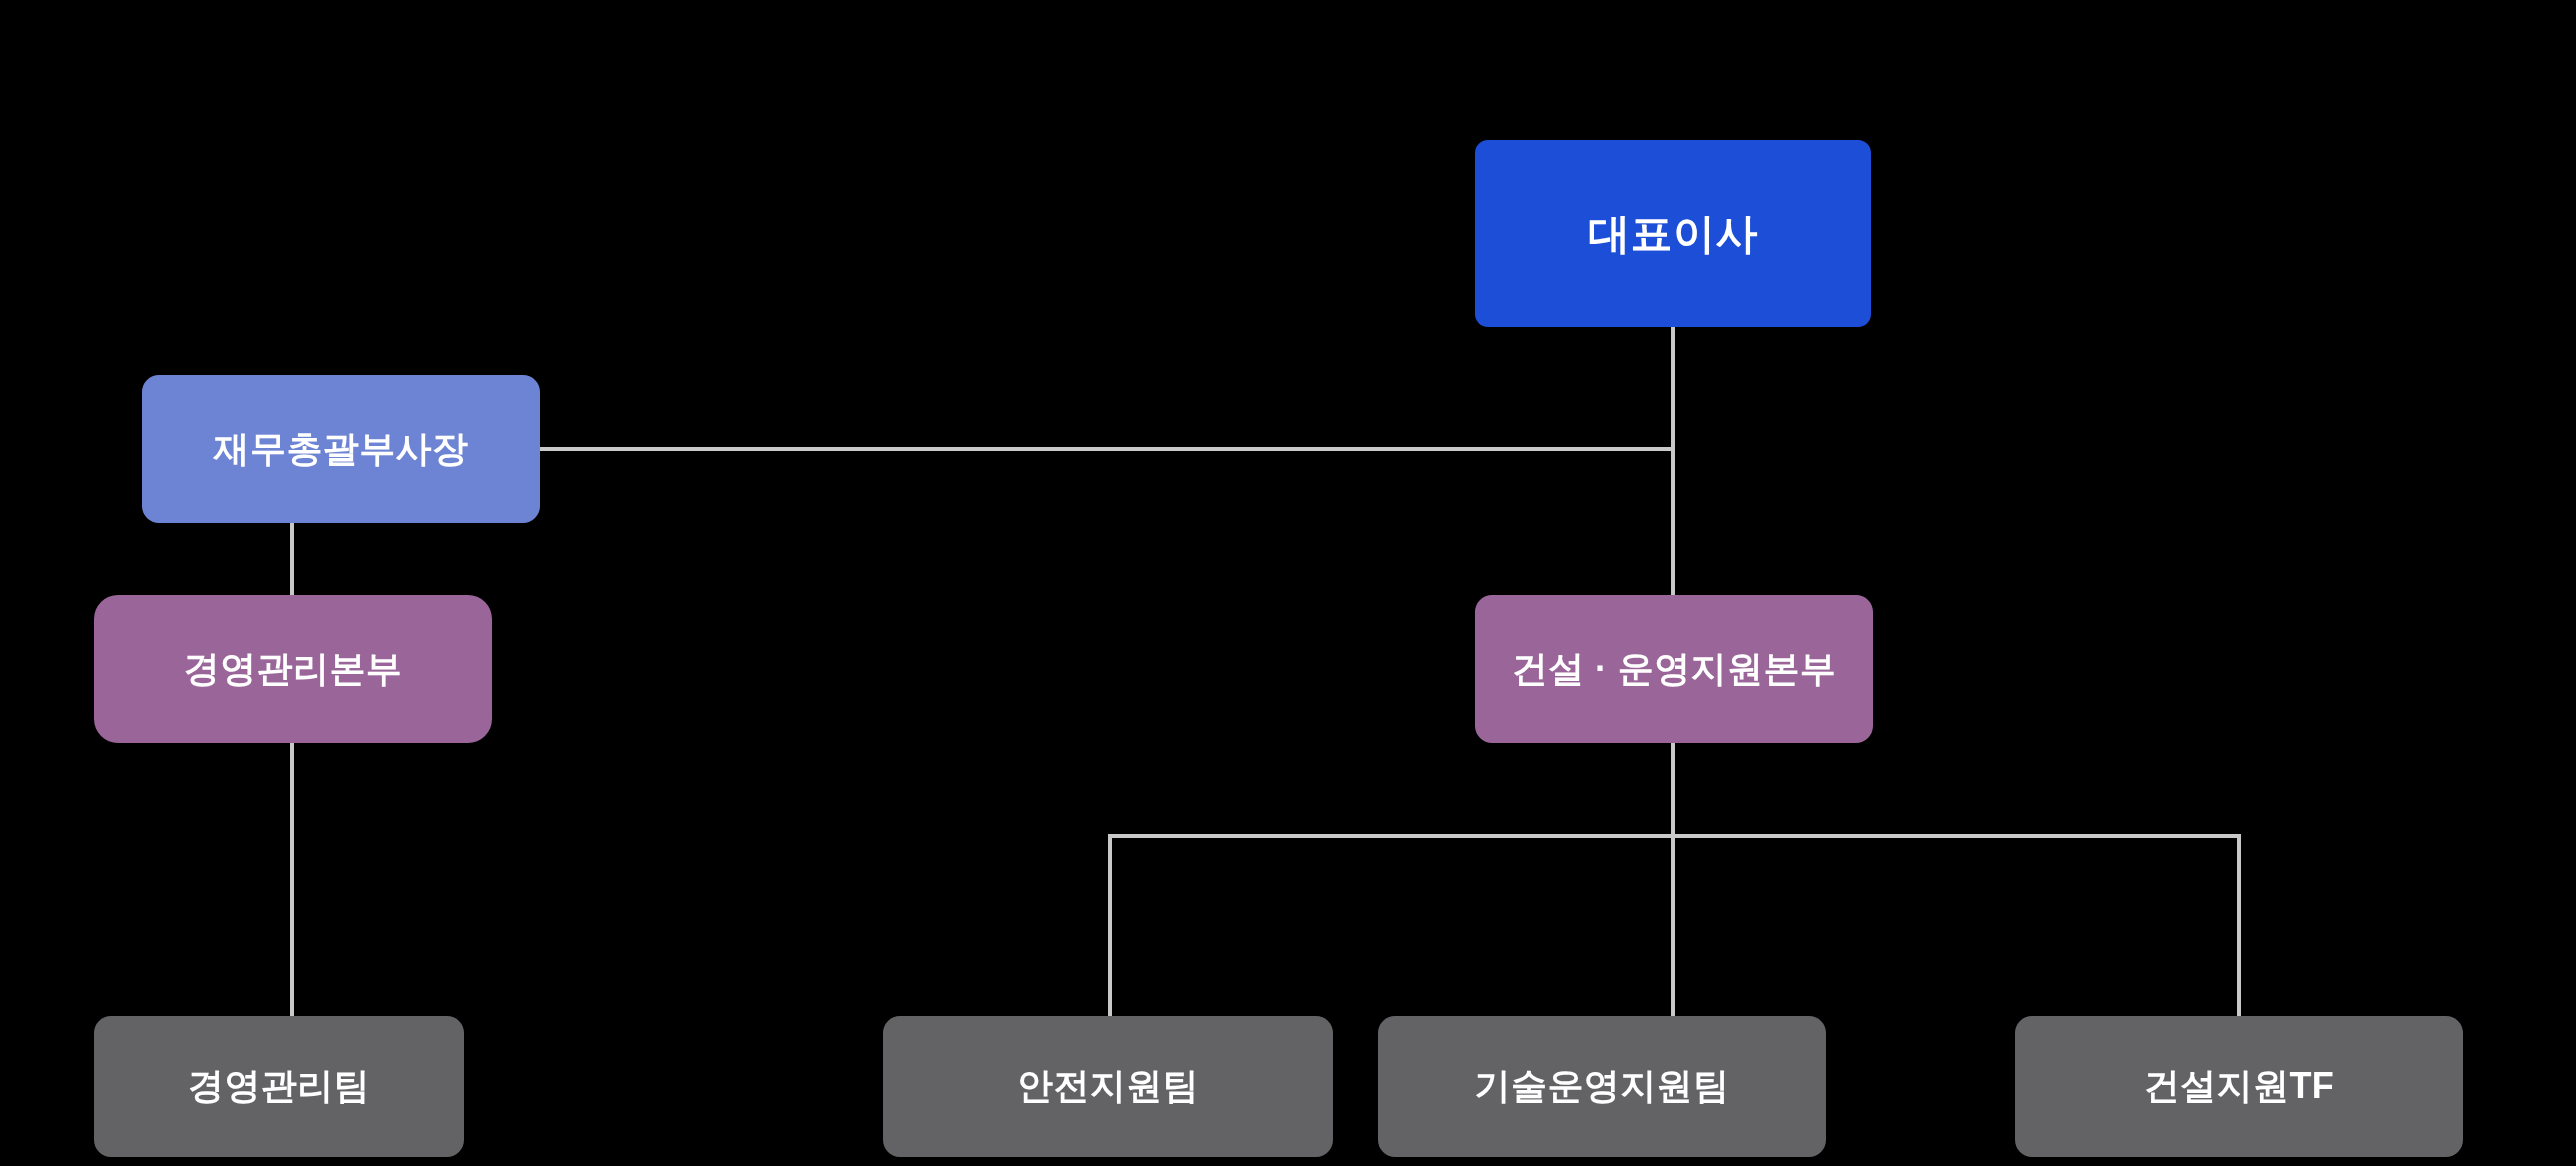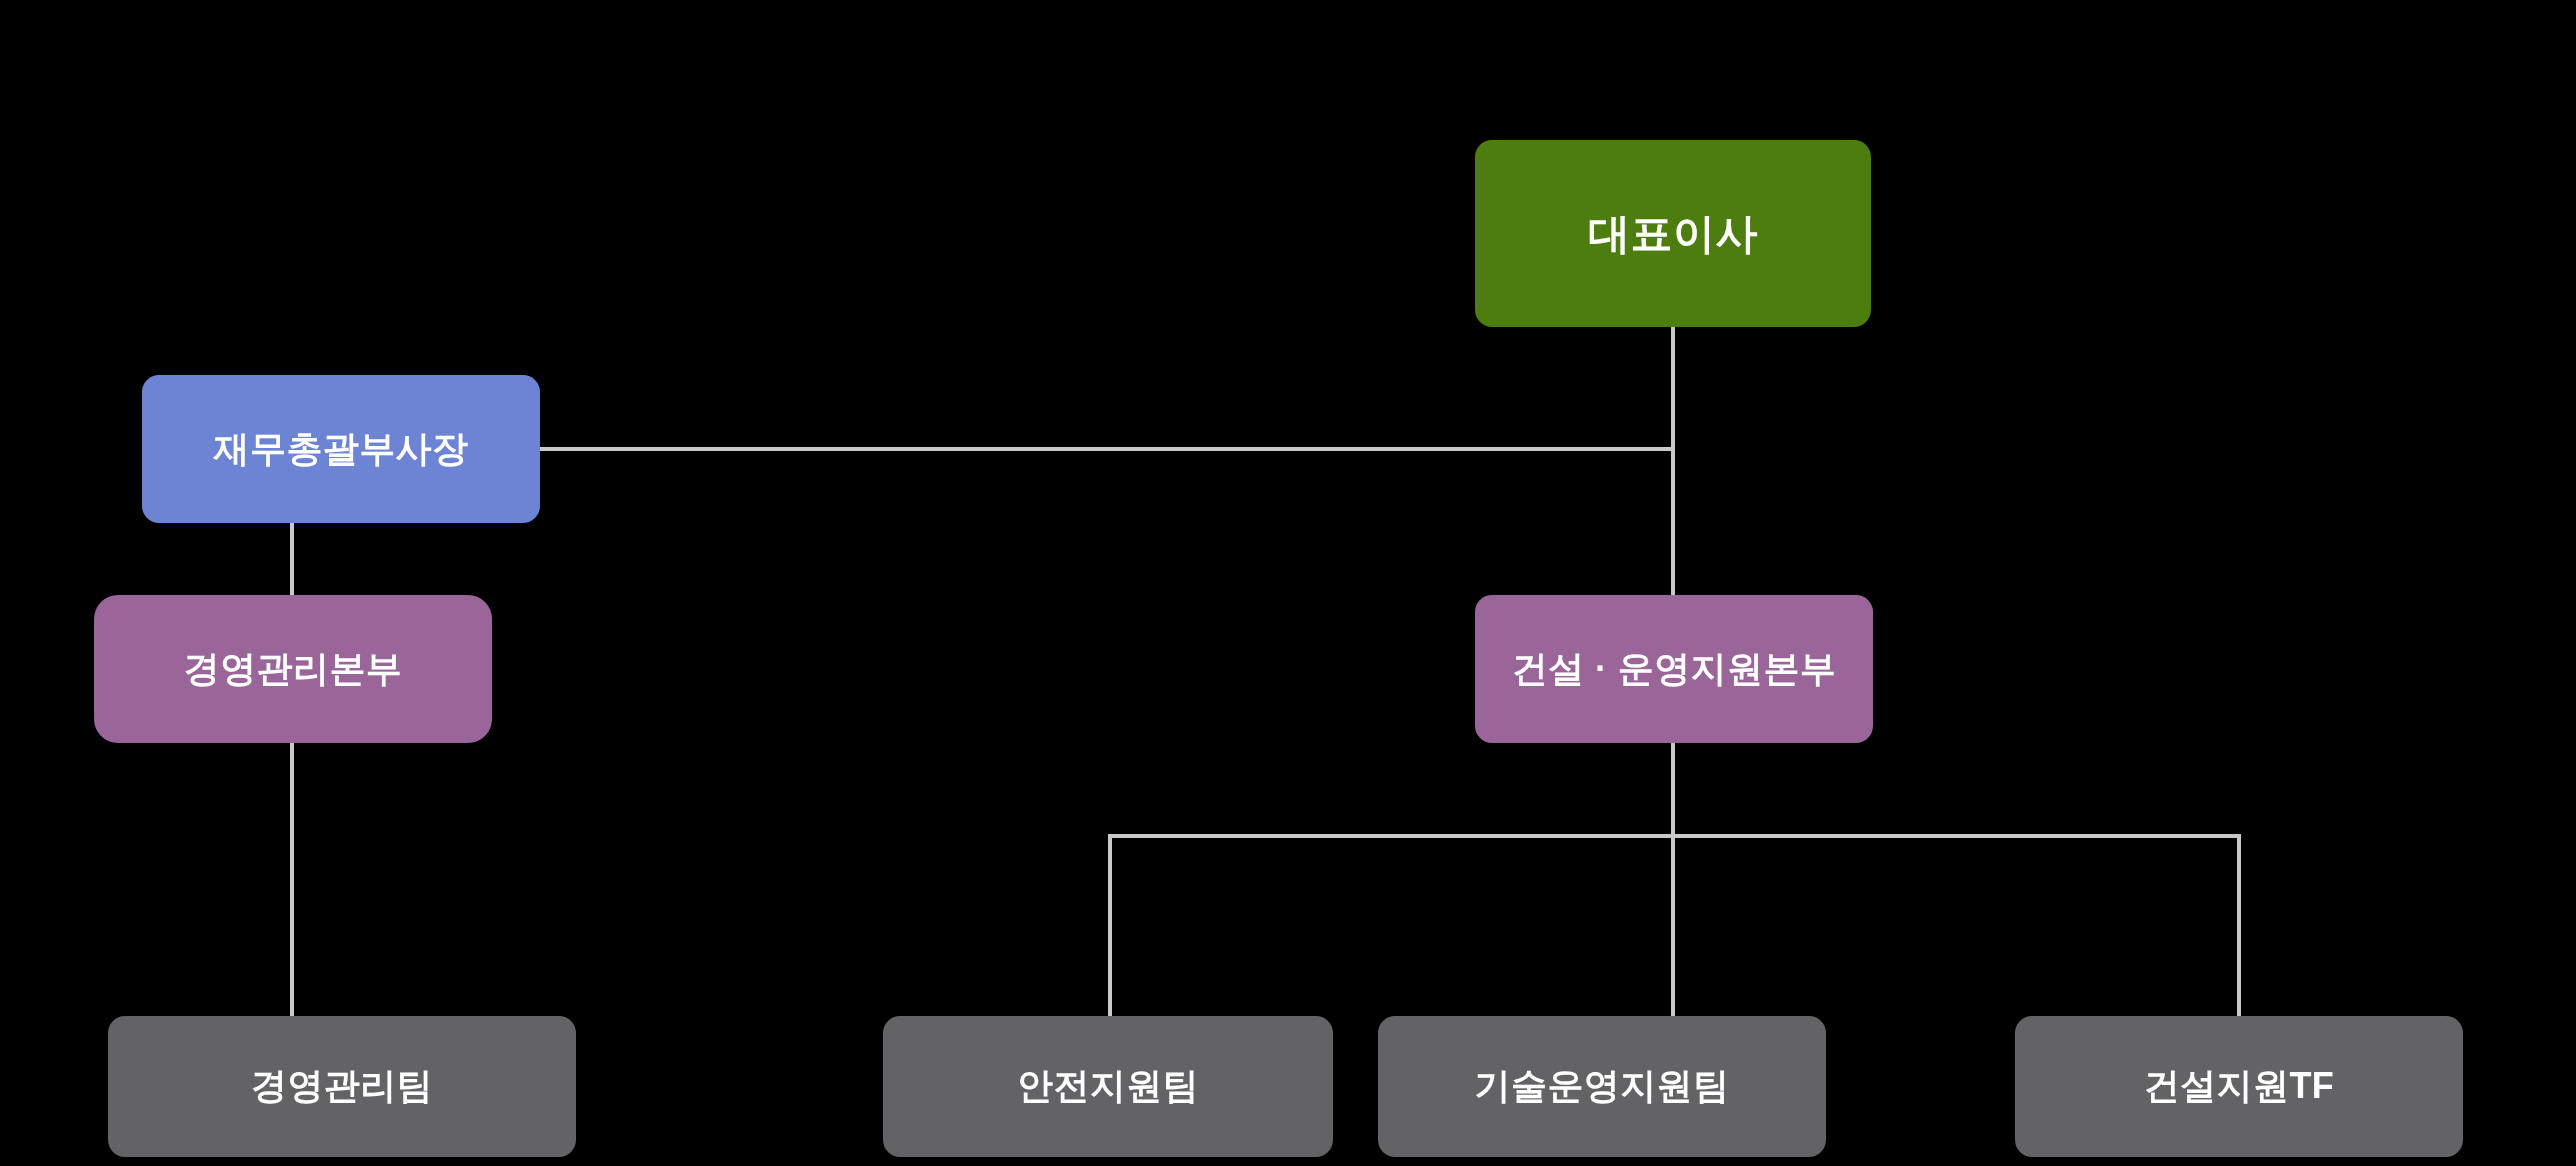--- a/index.html
+++ b/index.html
@@ -37,21 +37,21 @@
     white-space: nowrap;
     text-align: center;
   }
   #n-ceo .node-label { font-size: 42px; }
 
   
   #n-ceo        { left: 1475px; top: 140px;  width: 396px; height: 187px; }
   #n-cfo        { left: 94px;  top: 375px;  width: 398px; height: 148px; margin-left: 48px; }
   #n-mgmt-div   { left: 94px;  top: 595px;  width: 398px; height: 148px; }
   #n-cons-div   { left: 1475px; top: 595px;  width: 398px; height: 148px; }
-  #n-mgmt-team  { left: 108px;  top: 1016px; width: 468px; height: 141px; }
+  #n-mgmt-team  { left: 94px;  top: 1016px; width: 370px; height: 141px; }
   #n-safety     { left: 883px; top: 1016px; width: 450px; height: 141px; }
   #n-techops    { left: 1378px; top: 1016px; width: 448px; height: 141px; }
   #n-constf     { left: 2015px; top: 1016px; width: 448px; height: 141px; }
 
   #e-ceo-down       { left: 1671px; top: 324px;  width: 3.9px;    height: 272px; }
   #e-cfo-horizontal { left: 491px;  top: 447px;  width: 1184px; height: 3.9px;   }
   #e-cfo-mgmt       { left: 290px;  top: 521px;  width: 3.9px;    height: 75px;  }
   #e-mgmt-team      { left: 290px;  top: 742px;  width: 3.9px;    height: 276px; }
   #e-cons-down      { left: 1671px; top: 742px;  width: 3.9px;    height: 95px; }
   #e-bus-horizontal { left: 1108px; top: 834px; width: 1133px; height: 3.9px;   }
@@ -67,21 +67,21 @@
   <div class="edge" id="e-ceo-down" data-bg="diagram.connector_color" style="background: rgb(201, 201, 201);"></div>
   <div class="edge" id="e-cfo-horizontal" data-bg="diagram.connector_color" style="background: rgb(201, 201, 201);"></div>
   <div class="edge" id="e-cfo-mgmt" data-bg="diagram.connector_color" style="background: rgb(201, 201, 201);"></div>
   <div class="edge" id="e-mgmt-team" data-bg="diagram.connector_color" style="background: rgb(201, 201, 201);"></div>
   <div class="edge" id="e-cons-down" data-bg="diagram.connector_color" style="background: rgb(201, 201, 201);"></div>
   <div class="edge" id="e-bus-horizontal" data-bg="diagram.connector_color" style="background: rgb(201, 201, 201);"></div>
   <div class="edge" id="e-drop-safety" data-bg="diagram.connector_color" style="background: rgb(201, 201, 201);"></div>
   <div class="edge" id="e-drop-techops" data-bg="diagram.connector_color" style="background: rgb(201, 201, 201);"></div>
   <div class="edge" id="e-drop-constf" data-bg="diagram.connector_color" style="background: rgb(201, 201, 201);"></div>
 
-  <div class="node" id="n-ceo" data-bg="diagram.nodes.ceo.color" style="background: #4d7c0f;">
+  <div class="node" id="n-ceo" data-bg="diagram.nodes.ceo.color" style="background: #1d4ed8; border-radius: 13px;">
     <span class="node-label">대표이사</span>
   </div>
 
   <div class="node" id="n-cfo" data-bg="diagram.nodes.cfo.color" style="background: rgb(109, 131, 211);">
     <span class="node-label">재무총괄부사장</span>
   </div>
 
   <div class="node" id="n-mgmt-div" data-bg="diagram.nodes.mgmt_division.color" style="background: rgb(154, 102, 153); border-radius: 24px;">
     <span class="node-label">경영관리본부</span>
   </div>

